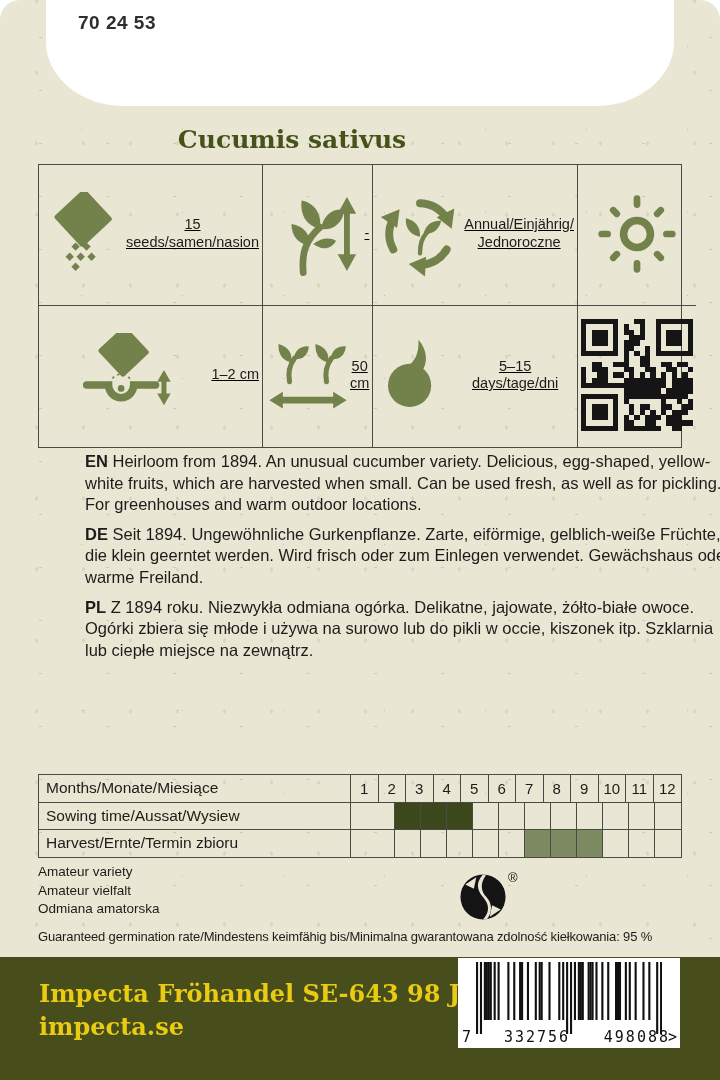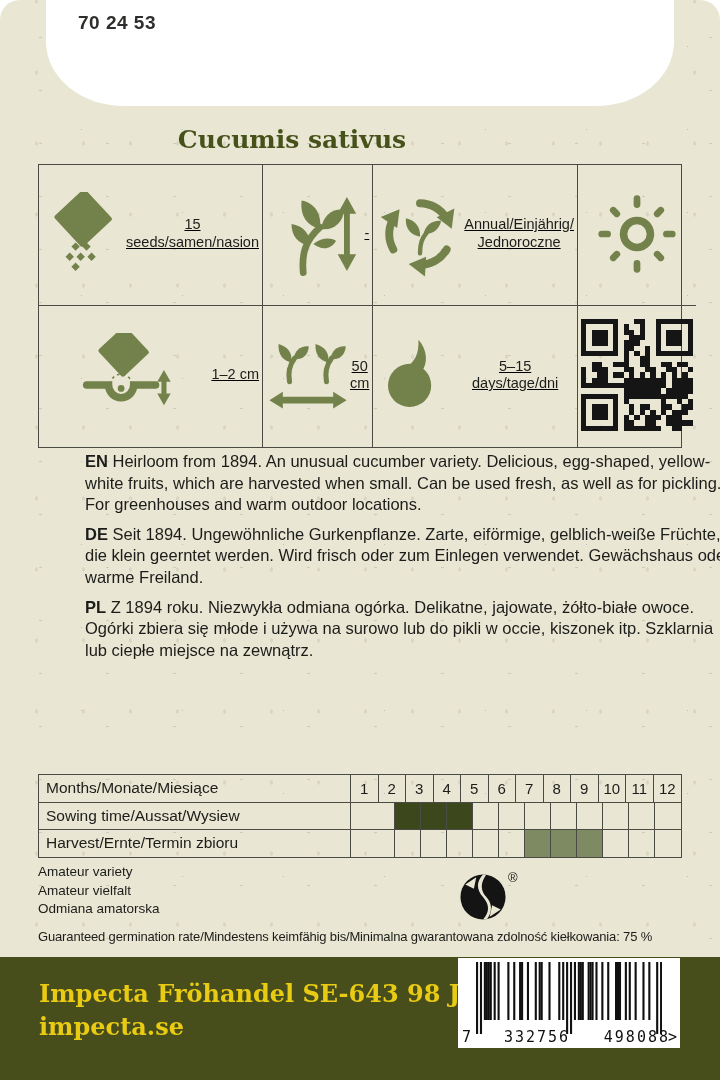--- a/index.html
+++ b/index.html
@@ -537,21 +537,21 @@
   <span class="green-dot">
     <svg width="48" height="48" viewBox="0 0 100 100">
       <circle cx="50" cy="50" r="47" fill="#141414"></circle>
       <path fill="#E9E6D3" d="M50 3 C36 18 36 34 50 50 C64 66 64 82 50 97 C53 97 56 96.5 59 95.5 C70 80 69 63 57 50 C45 37 44 21 56 4.5 C54 3.7 52 3 50 3 Z"></path>
       <path fill="#E9E6D3" d="M13 24 L36 9 L31 33 Z"></path>
       <path fill="#E9E6D3" d="M87 76 L64 91 L69 67 Z"></path>
     </svg>
   </span>
   <span class="registered-mark">®</span>
 
-  <div class="germination-note">Guaranteed germination rate/Mindestens keimfähig bis/Minimalna gwarantowana zdolność kiełkowania: 75 %</div>
+  <div class="germination-note">Guaranteed germination rate/Mindestens keimfähig bis/Minimalna gwarantowana zdolność kiełkowania: 95 %</div>
 
   <div class="footer-band">
     <div class="brand-line l1">Impecta Fröhandel SE-643 98 JULITA</div>
     <div class="brand-line l2">impecta.se</div>
 
     <div class="barcode-box">
       <svg class="barcode-bars" id="barcode-svg" width="186" height="74">
           <rect x="0.00" y="0" width="2.11" height="72" fill="#101010"></rect>
           <rect x="3.92" y="0" width="2.11" height="72" fill="#101010"></rect>
           <rect x="7.83" y="0" width="2.11" height="58" fill="#101010"></rect>

